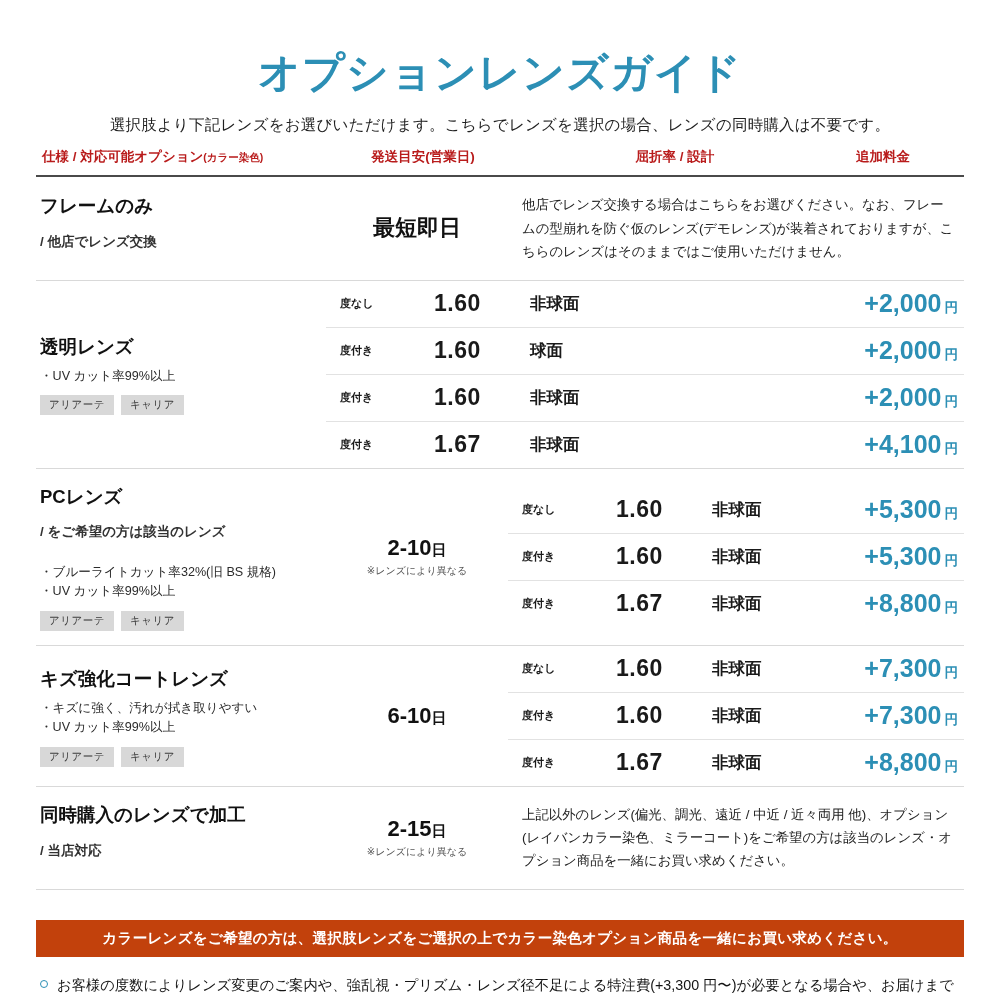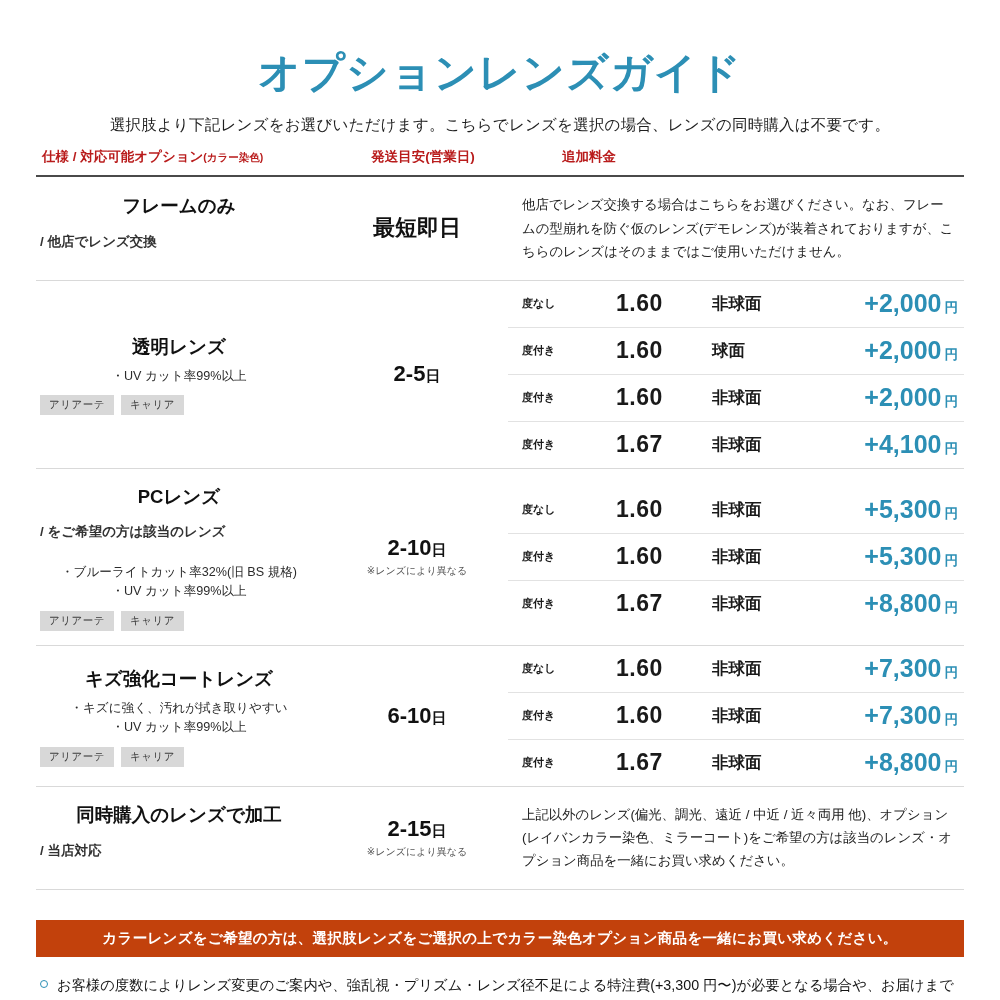--- a/index.html
+++ b/index.html
@@ -67,21 +67,20 @@
   }
   .row.last { border-bottom: 1px solid #d9d9d9; }
 
   .cell-spec {
     width: 290px;
     padding: 16px 8px 14px 4px;
     box-sizing: border-box;
     display: flex;
     flex-direction: column;
     justify-content: center;
-    text-align: center;
   }
   .spec-title {
     font-size: 18.5px;
     font-weight: bold;
     color: #111;
     line-height: 1.35;
   }
   .spec-title .sub {
     font-size: 13.5px;
     font-weight: bold;
@@ -236,20 +235,21 @@
 <body>
 
 <div class="page">
 
   <div class="title">オプションレンズガイド</div>
   <div class="subtitle">選択肢より下記レンズをお選びいただけます。こちらでレンズを選択の場合、レンズの同時購入は不要です。</div>
 
   <div class="colhead">
     <div class="ch-spec"><span>仕様 / 対応可能オプション</span><span class="ch-small">(カラー染色)</span></div>
     <div class="ch-ship">発送目安(営業日)</div>
+    <div class="ch-lens">屈折率 / 設計</div>
     <div class="ch-price">追加料金</div>
   </div>
 
   <div class="tbl">
 
     <div class="row">
       <div class="cell-spec">
         <div class="spec-title"><span>フレームのみ</span><span class="sub"> / 他店でレンズ交換</span></div>
       </div>
       <div class="cell-ship">
@@ -261,23 +261,20 @@
     <div class="row">
       <div class="cell-spec">
         <div class="spec-title"><span>透明レンズ</span></div>
         <div class="spec-bullets">
           <div>・UV カット率99%以上</div>
         </div>
         <div class="tags">
           <span class="tag">アリアーテ</span>
           <span class="tag">キャリア</span>
         </div>
-      </div>
-      <div class="cell-ship">
-        <div class="ship-main"><span>2-5</span><span class="unit">日</span></div>
       </div>
       <div class="cell-right">
         <div class="sub">
           <div class="s-deg">度なし</div>
           <div class="s-idx">1.60</div>
           <div class="s-des">非球面</div>
           <div class="s-price"><span>+2,000</span><span class="yen">円</span></div>
         </div>
         <div class="sub">
           <div class="s-deg">度付き</div>

